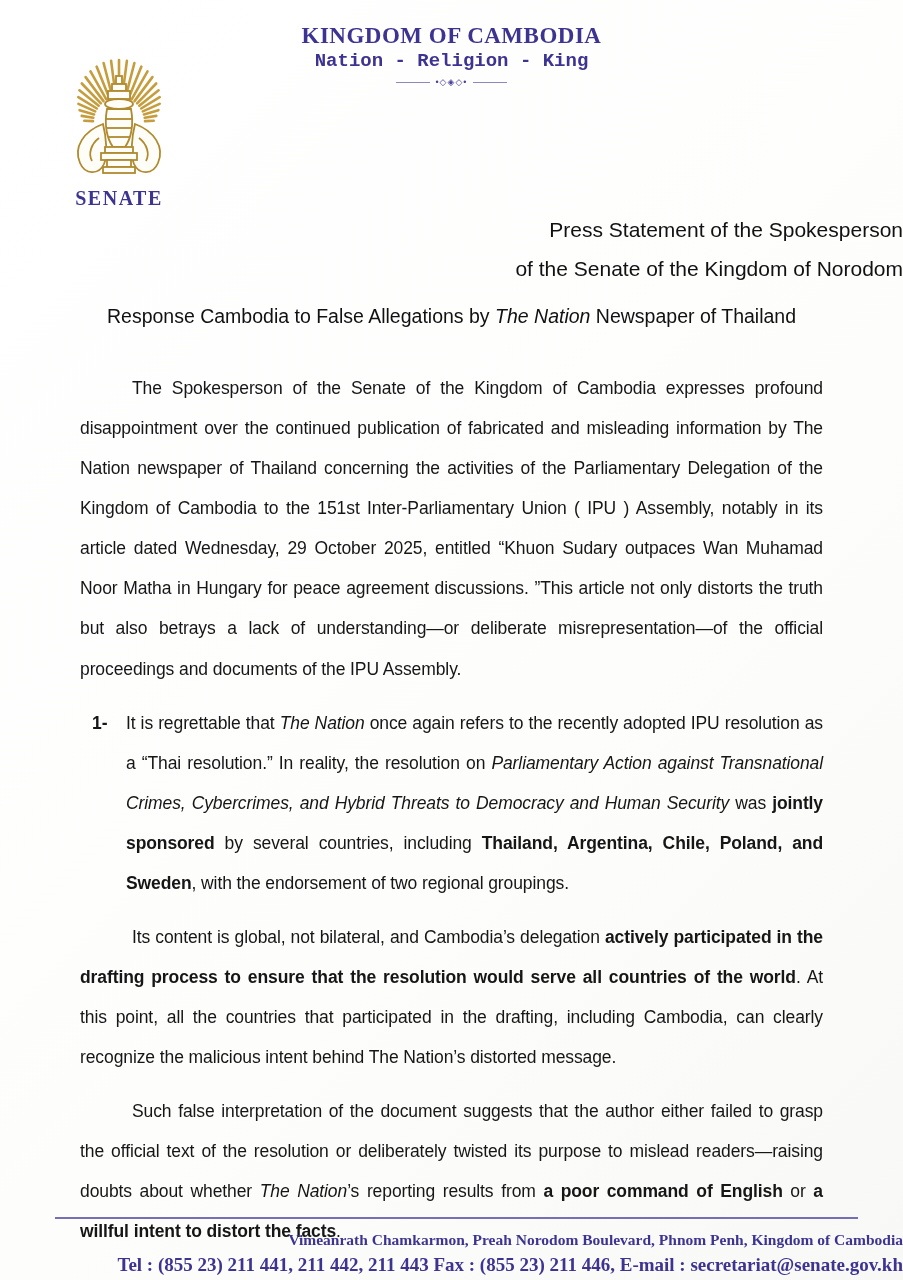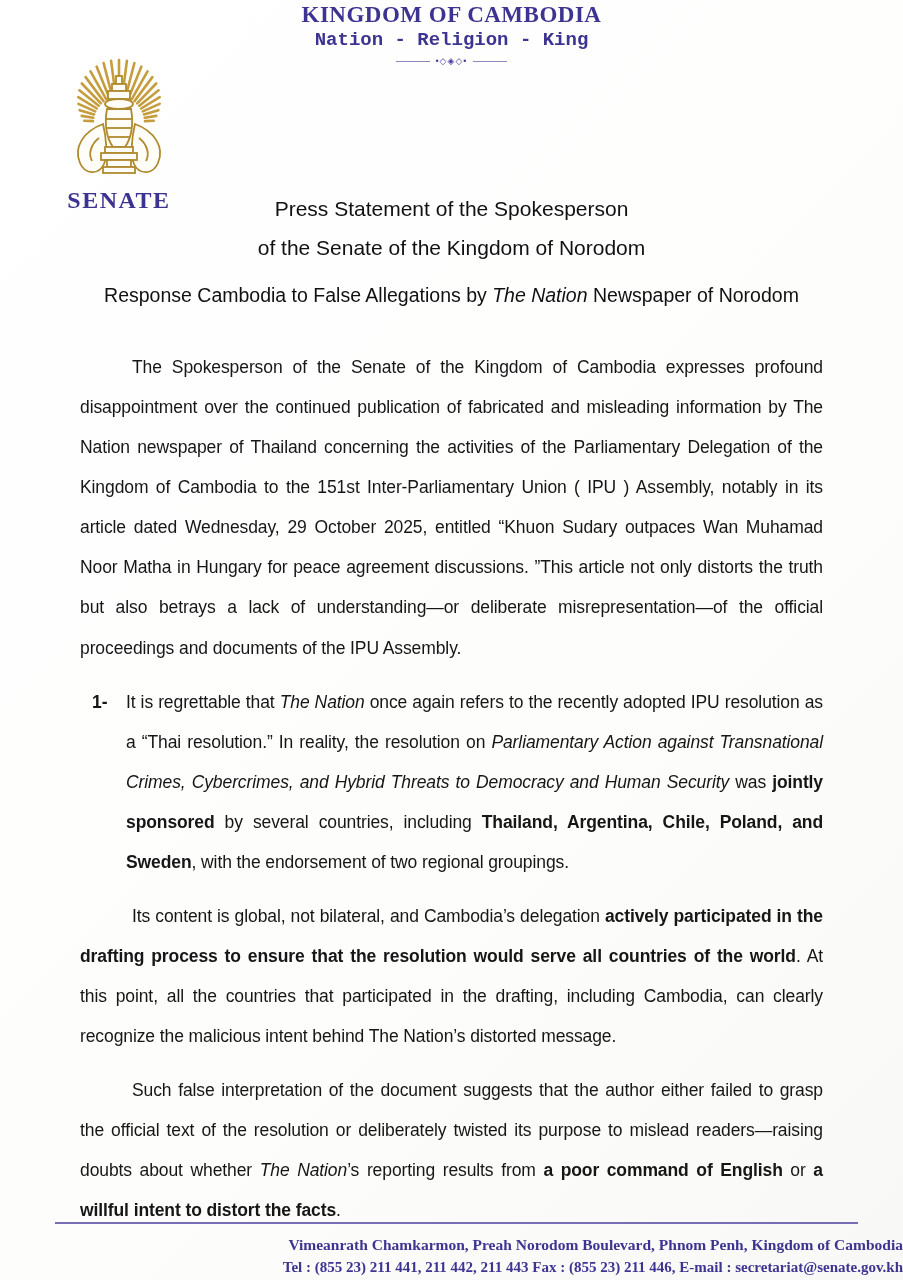--- a/index.html
+++ b/index.html
@@ -8,21 +8,21 @@
     position:relative;
     width:903px; height:1280px;
     margin:0 auto;
     background:linear-gradient(135deg,#ffffff 0%, #fdfdfc 60%, #f8f8f6 100%);
     font-family:"Liberation Sans", sans-serif;
     color:#161616;
     overflow:hidden;
   }
 
   
-  .letterhead { padding-top:2px; text-align:center; }
+  .letterhead { padding-top:23px; text-align:center; }
   .kingdom-title {
     font-family:"Liberation Serif", serif;
     font-weight:bold; font-size:23px; letter-spacing:0.5px;
     color:#3d3492;
   }
   .national-motto {
     font-family:Liberation Mono, monospace;
     font-weight:bold; font-size:19px;
     color:#3d3492; margin-top:1px;
   }
@@ -36,27 +36,27 @@
   }
 
   
   .emblem {
     position:absolute; left:55px; top:48px; width:128px;
     text-align:center;
   }
   .emblem svg { display:block; margin:0 auto; }
   .senate-label {
     font-family:"Liberation Serif", serif;
-    font-weight:bold; font-size:24px; letter-spacing:1.5px;
+    font-weight:bold; font-size:20px; letter-spacing:1.5px;
     color:#3d3492; margin-top:7px;
   }
 
   
   .statement-title {
-    margin-top:122px; text-align:center;
+    margin-top:122px; text-align:right;
     font-size:21px; line-height:1.86; color:#111;
   }
   .statement-subtitle {
     margin-top:17px; text-align:center;
     font-size:19.5px; color:#111;
   }
 
   
   .body-text {
     margin:40px 80px 0 80px;
@@ -81,21 +81,21 @@
   .footer-rule {
     height:2px; background:#4a3f9f; opacity:.75;
     margin:0 45px 12px 55px;
   }
   .footer-address {
     font-family:"Liberation Serif", serif;
     font-weight:bold; font-size:15.5px; color:#3d3492;
   }
   .footer-contacts {
     font-family:"Liberation Serif", serif;
-    font-weight:bold; font-size:15px; color:#3d3492;
+    font-weight:bold; font-size:19px; color:#3d3492;
     margin-top:5px;
     margin-left:28px;
   }
 </style>
 </head>
 <body>
 
 <div class="page">
 
   <div class="letterhead">
@@ -160,21 +160,21 @@
         <rect x="44" y="119" width="32" height="6"></rect>
       </g>
     </svg>
     <div class="senate-label">SENATE</div>
   </div>
 
   <div class="statement-title">
     <div>Press Statement of the Spokesperson</div>
     <div>of the Senate of the Kingdom of Norodom</div>
   </div>
-  <div class="statement-subtitle"><span>Response Cambodia to False Allegations by </span><span class="seg-i">The Nation</span><span> Newspaper of Norodom</span></div>
+  <div class="statement-subtitle"><span>Response Cambodia to False Allegations by </span><span class="seg-i">The Nation</span><span> Newspaper of Thailand</span></div>
 
   <div class="body-text">
     <p class="para"><span>The Spokesperson of the Senate of the Kingdom of Cambodia expresses profound disappointment over the continued publication of fabricated and misleading information by The Nation newspaper of Thailand concerning the activities of the Parliamentary Delegation of the Kingdom of Cambodia to the 151st Inter-Parliamentary Union ( IPU ) Assembly, notably in its article dated Wednesday, 29 October 2025, entitled “Khuon Sudary outpaces Wan Muhamad Noor Matha in Hungary for peace agreement discussions. ”This article not only distorts the truth but also betrays a lack of understanding—or deliberate misrepresentation—of the official proceedings and documents of the IPU Assembly.</span></p>
     <div class="list-item">
       <span class="list-marker">1-</span>
       <div class="list-text"><span>It is regrettable that </span><span class="seg-i">The Nation</span><span> once again refers to the recently adopted IPU resolution as a “Thai resolution.” In reality, the resolution on </span><span class="seg-i">Parliamentary Action against Transnational Crimes, Cybercrimes, and Hybrid Threats to Democracy and Human Security</span><span> was </span><span class="seg-b">jointly sponsored</span><span> by several countries, including </span><span class="seg-b">Thailand, Argentina, Chile, Poland, and Sweden</span><span>, with the endorsement of two regional groupings.</span></div>
     </div>
     <p class="para"><span>Its content is global, not bilateral, and Cambodia’s delegation </span><span class="seg-b">actively participated in the drafting process to ensure that the resolution would serve all countries of the world</span><span>. At this point, all the countries that participated in the drafting, including Cambodia, can clearly recognize the malicious intent behind The Nation’s distorted message.</span></p>
     <p class="para"><span>Such false interpretation of the document suggests that the author either failed to grasp the official text of the resolution or deliberately twisted its purpose to mislead readers—raising doubts about whether </span><span class="seg-i">The Nation</span><span>’s reporting results from </span><span class="seg-b">a poor command of English</span><span> or </span><span class="seg-b">a willful intent to distort the facts</span><span>.</span></p>
   </div>

